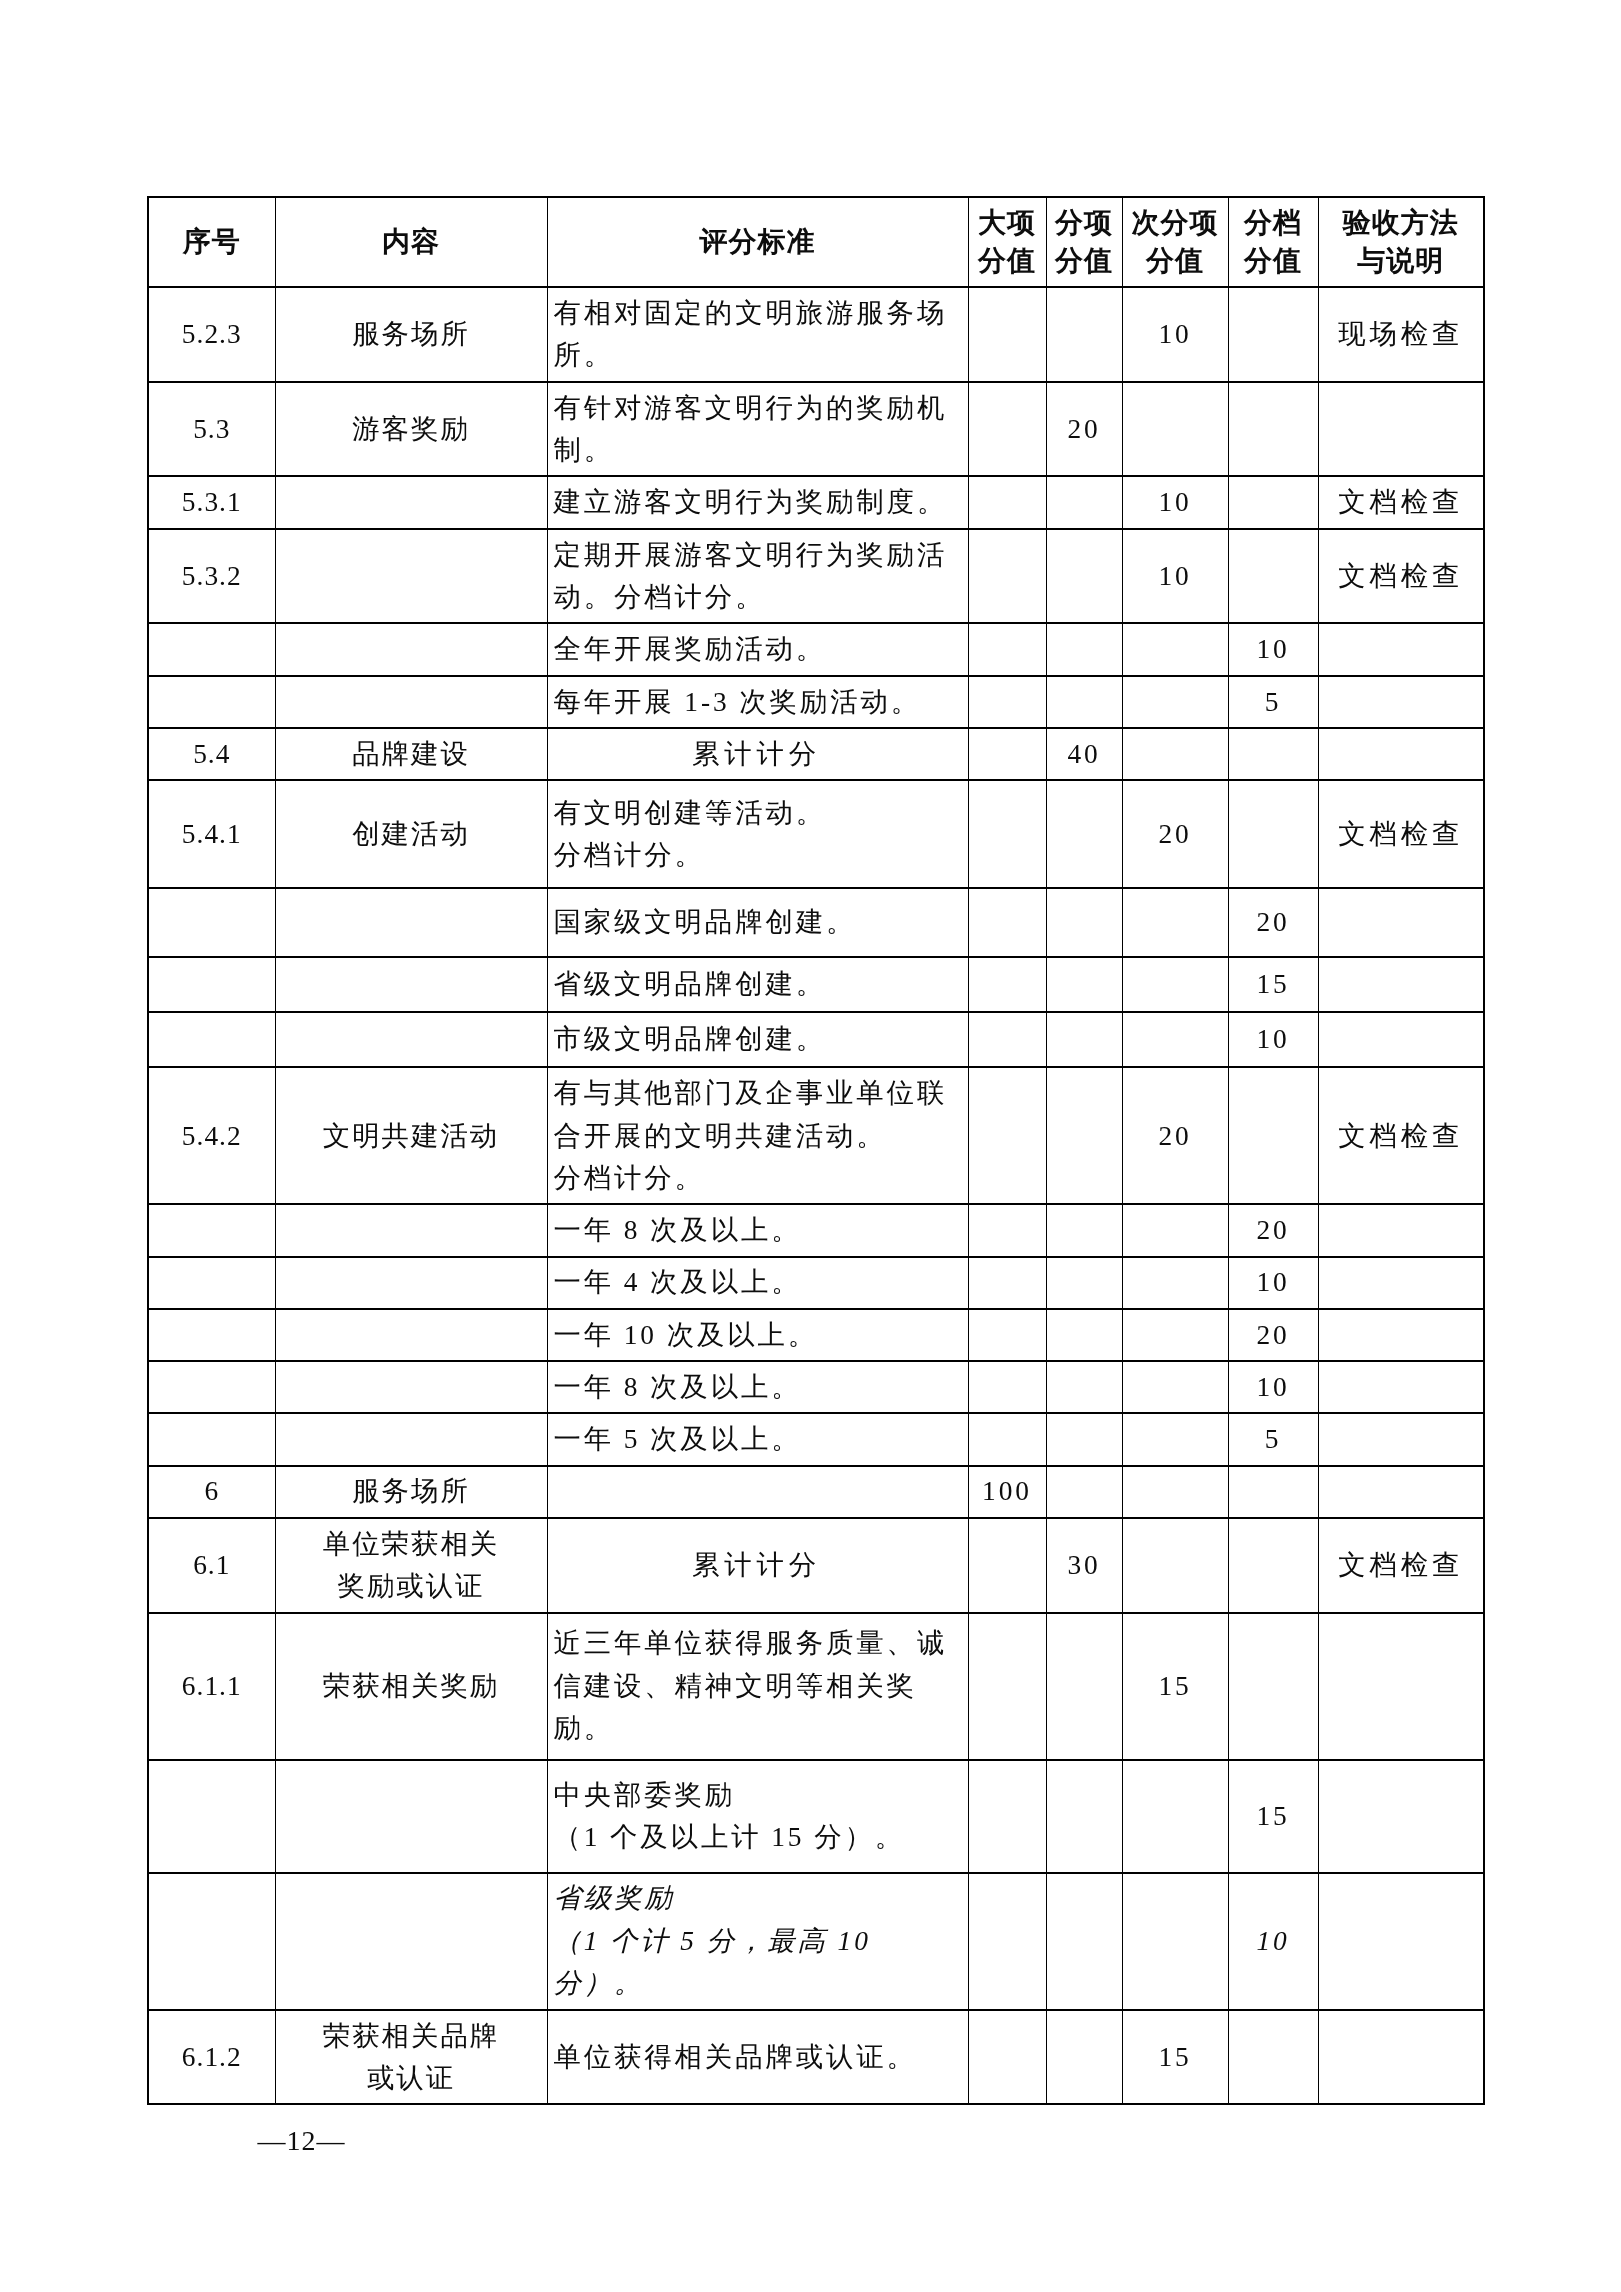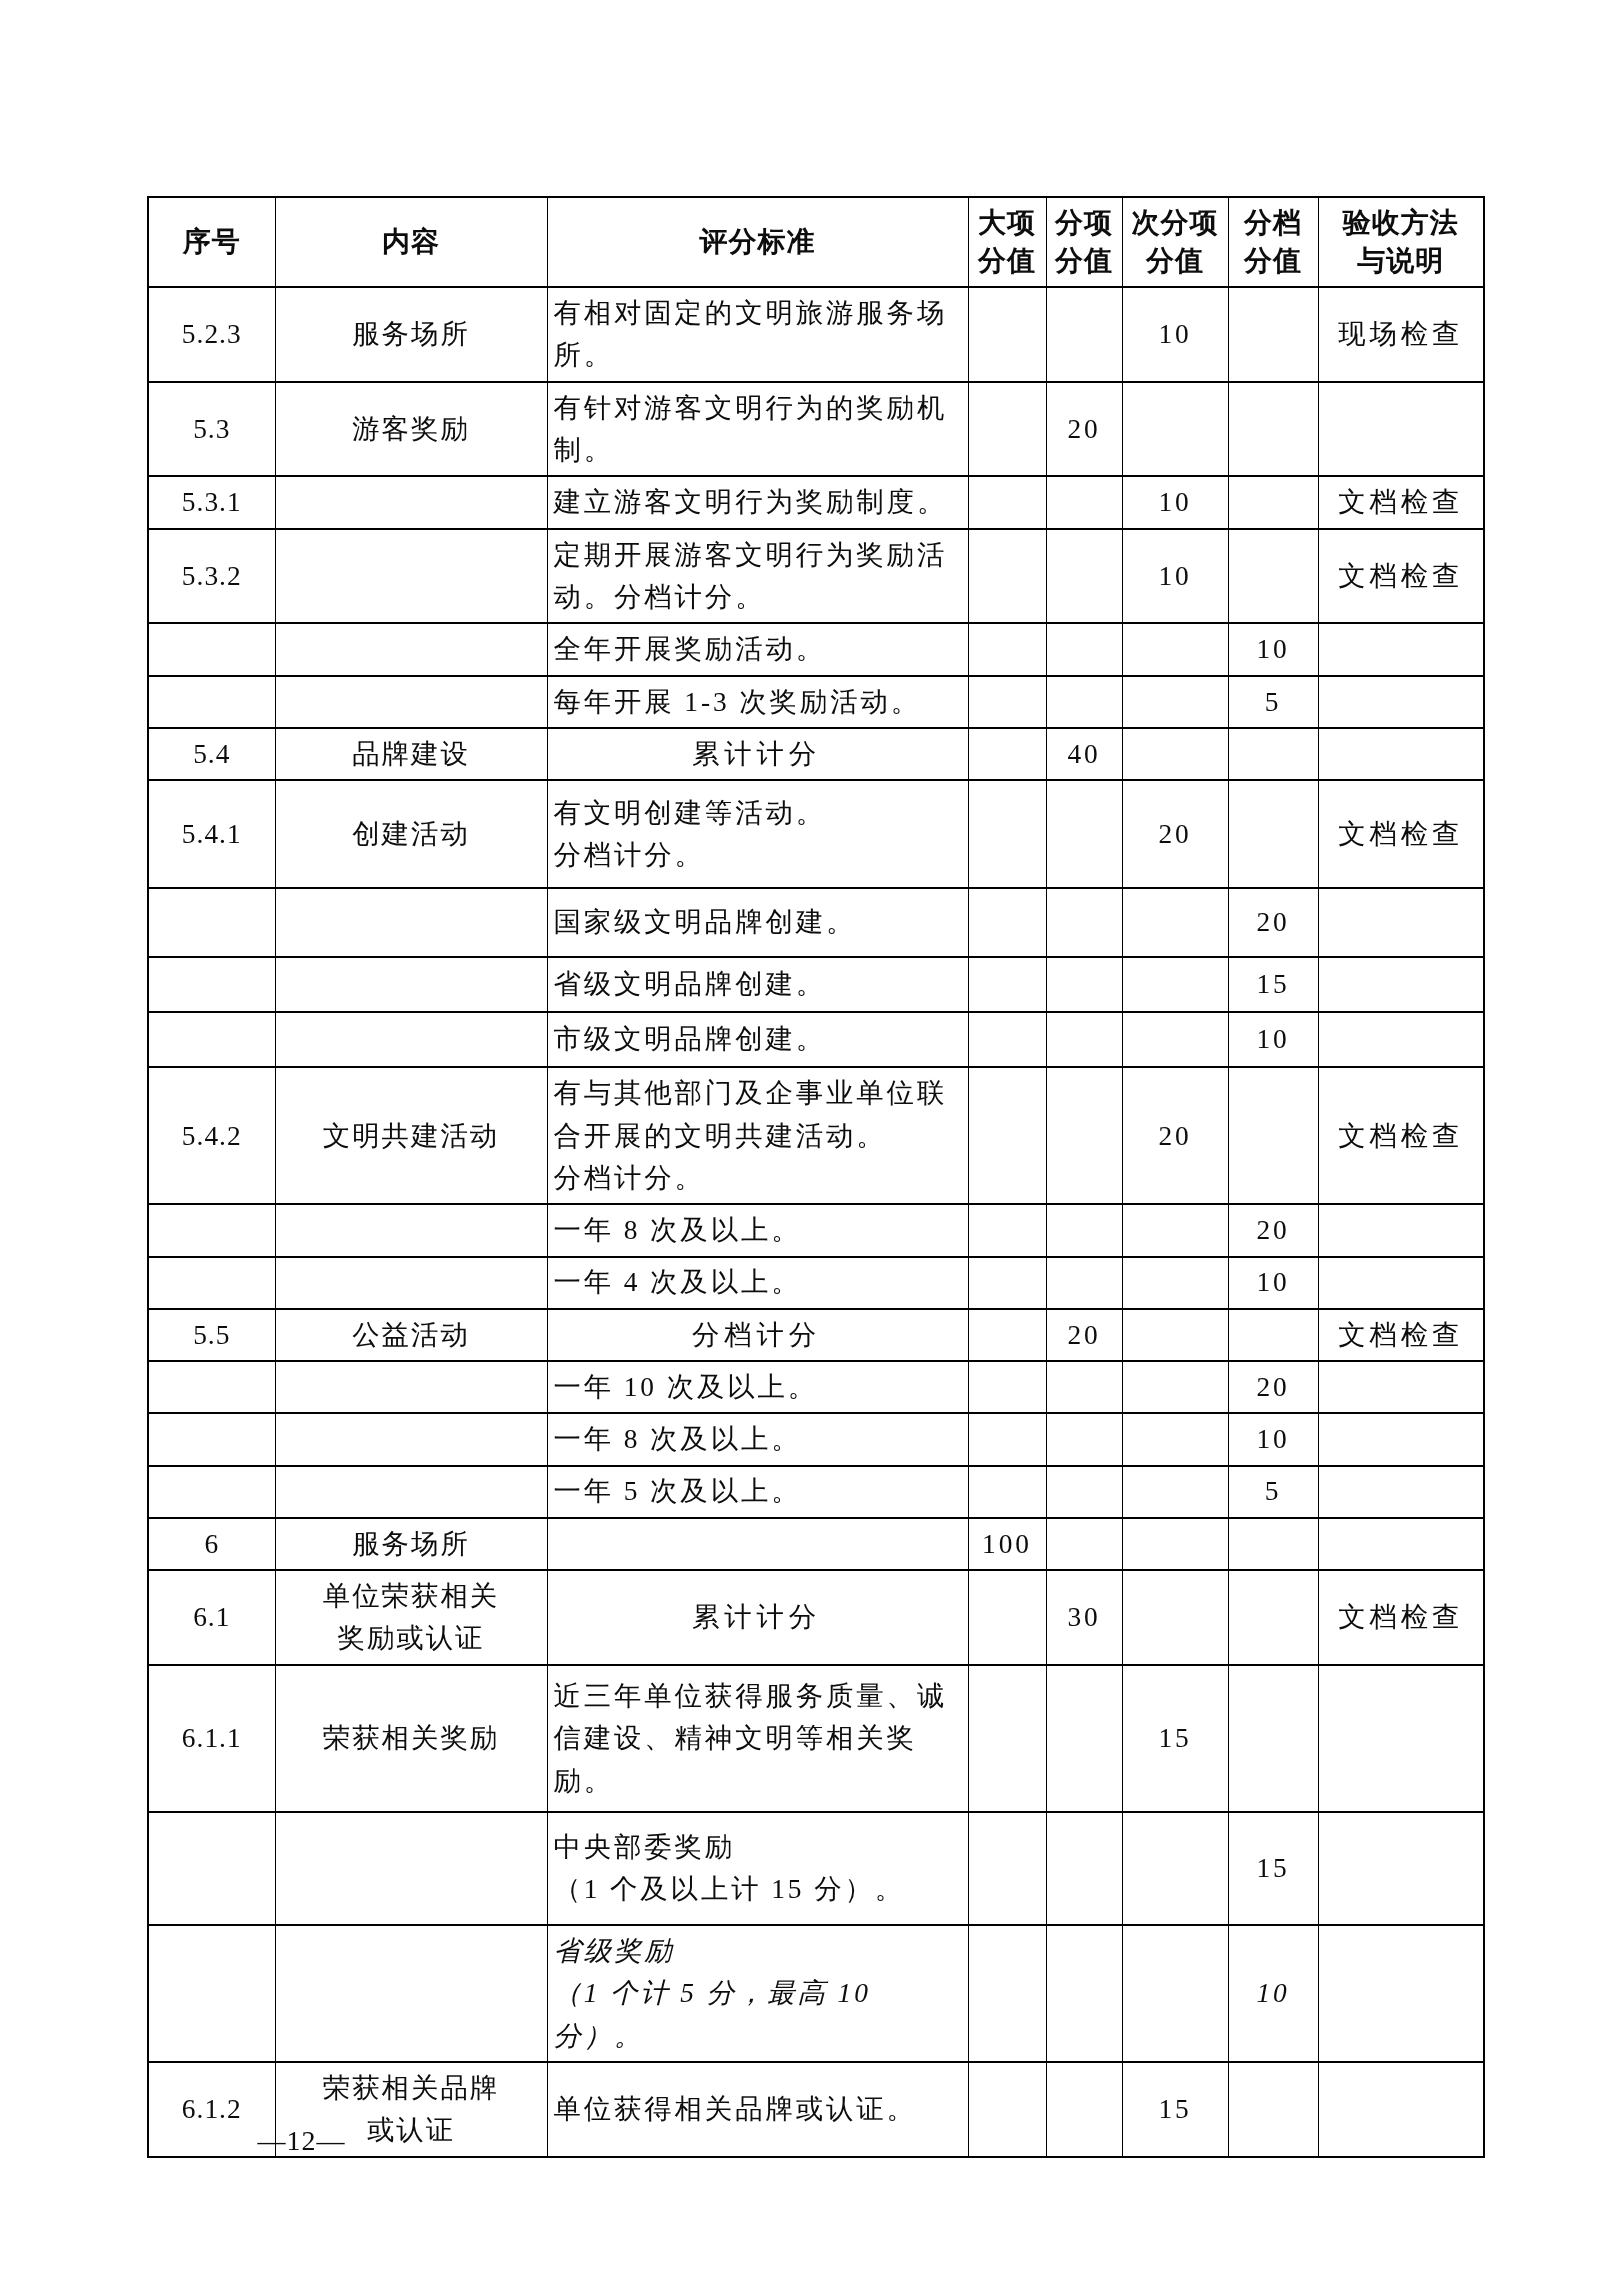--- a/index.html
+++ b/index.html
@@ -260,30 +260,20 @@
           <td class="c-sn"></td>
           <td class="c-content"></td>
           <td class="c-criteria">一年 4 次及以上。</td>
           <td class="c-num"></td>
           <td class="c-num"></td>
           <td class="c-num"></td>
           <td class="c-num">10</td>
           <td class="c-method"></td>
         </tr>
         <tr style="height: 51px;">
-          <td class="c-sn">5.5</td>
-          <td class="c-content">公益活动</td>
-          <td class="c-criteria center">分档计分</td>
-          <td class="c-num"></td>
-          <td class="c-num">20</td>
-          <td class="c-num"></td>
-          <td class="c-num"></td>
-          <td class="c-method">文档检查</td>
-        </tr>
-        <tr style="height: 51px;">
           <td class="c-sn"></td>
           <td class="c-content"></td>
           <td class="c-criteria">一年 10 次及以上。</td>
           <td class="c-num"></td>
           <td class="c-num"></td>
           <td class="c-num"></td>
           <td class="c-num">20</td>
           <td class="c-method"></td>
         </tr>
         <tr style="height: 51px;">

